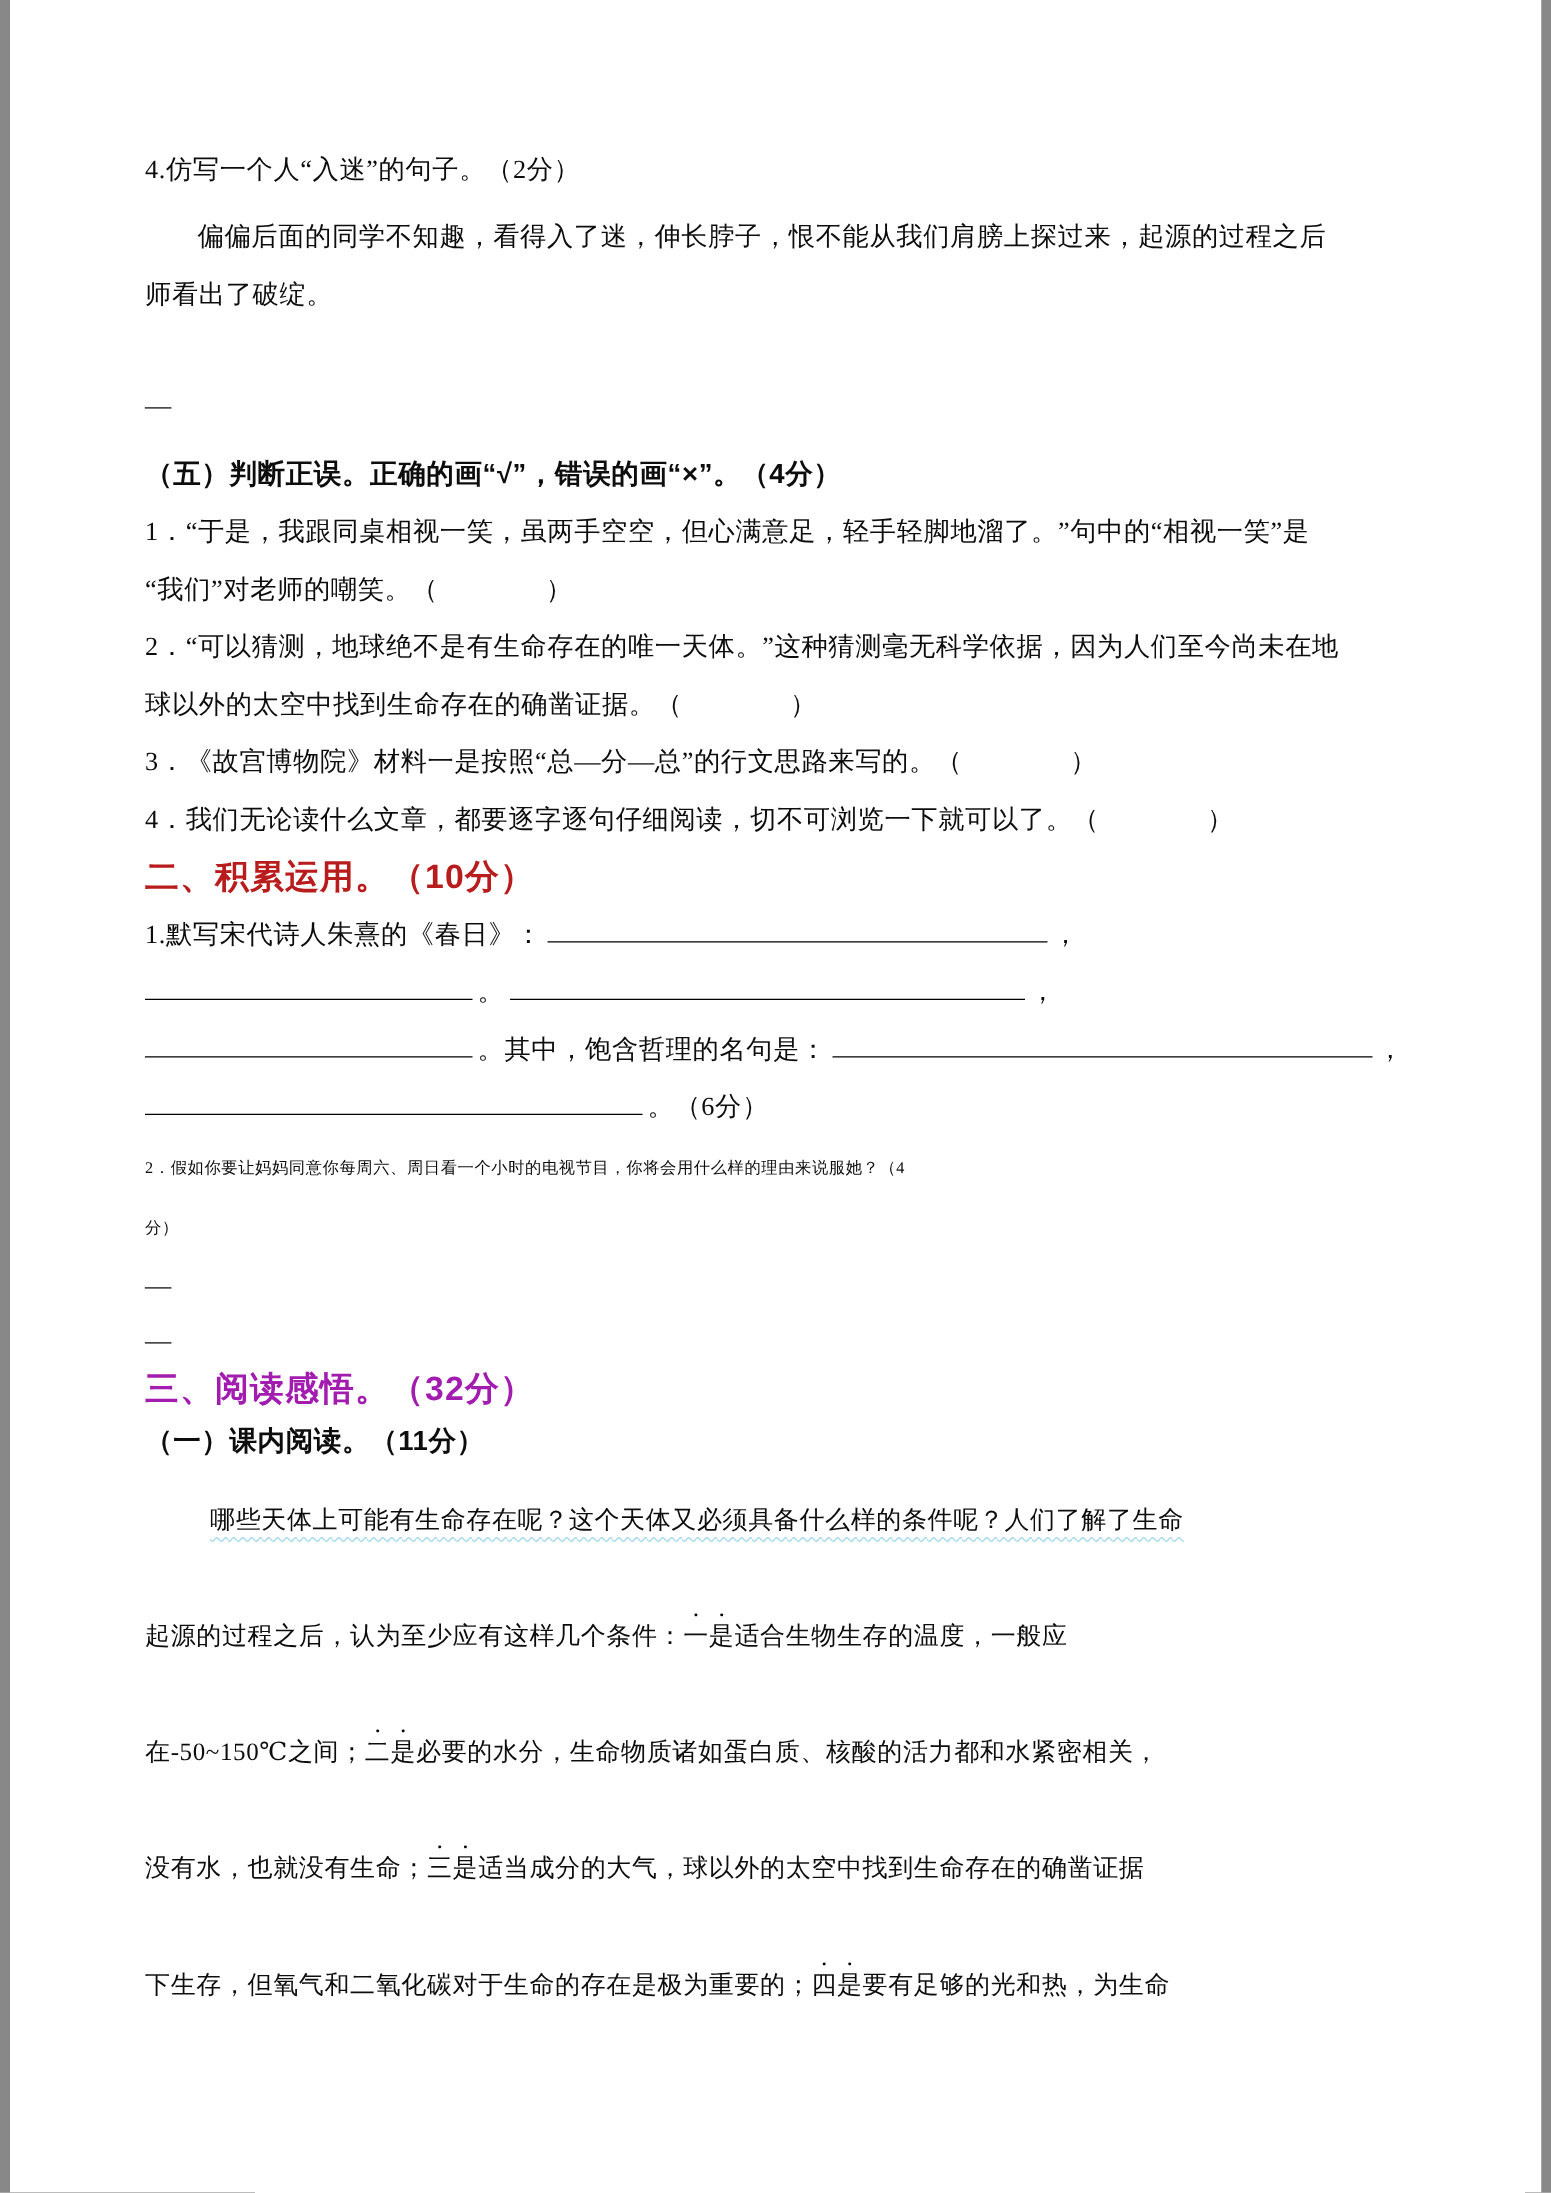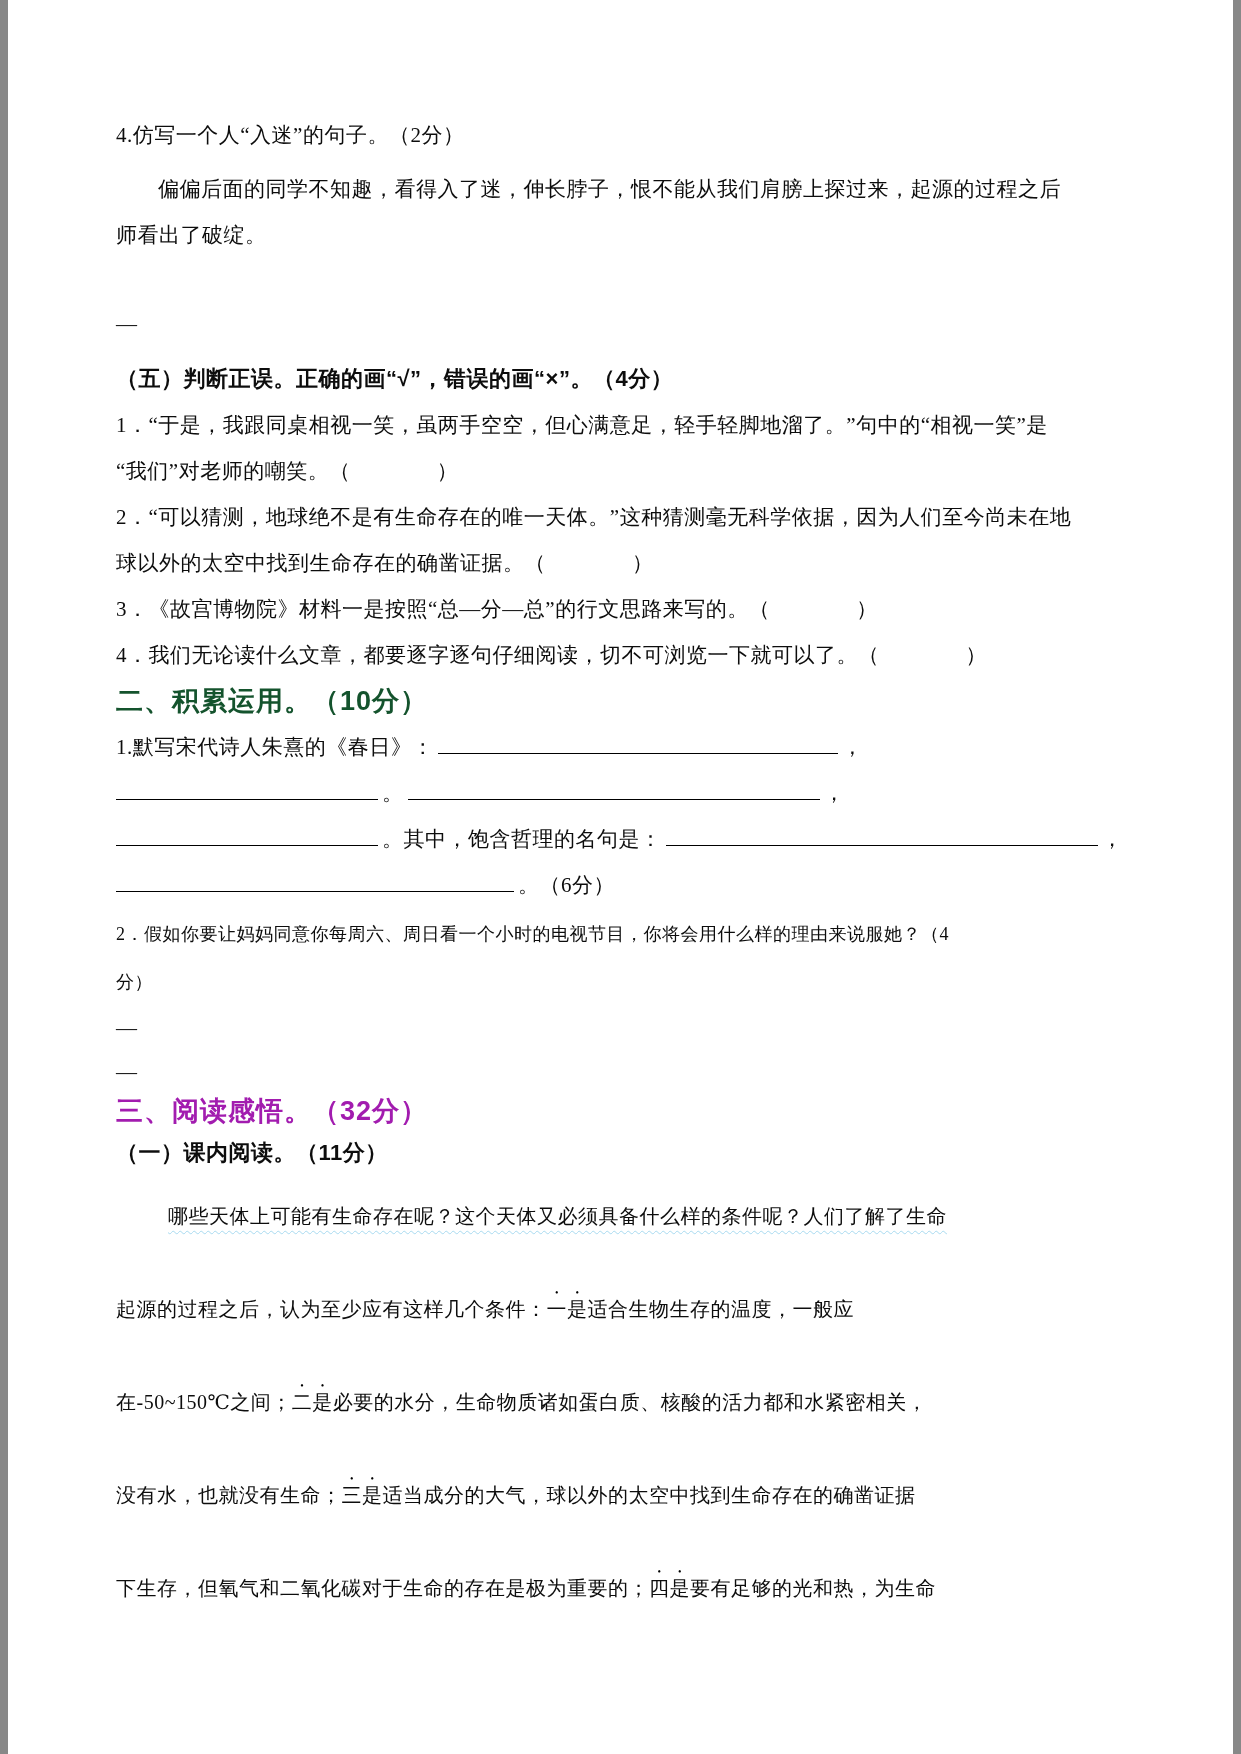--- a/index.html
+++ b/index.html
@@ -44,21 +44,21 @@
     vertical-align: baseline;
     margin: 0 4px;
   }
   .b1 { width: 400px; }
   .b2 { width: 262px; margin-left: 0; }
   .b3 { width: 412px; }
   .b4 { width: 262px; margin-left: 0; }
   .b5 { width: 432px; }
   .b6 { width: 398px; margin-left: 0; }
   .q2-block { margin-top: 2px; }
-  .q2-block .qline { line-height: 48px; font-size: 18px; letter-spacing: 0.5px; }
+  .q2-block .qline { line-height: 48px; font-size: 13px; letter-spacing: 0.5px; }
   .sub-heading {
     margin-top: 10px; line-height: 30px;
     font-family: "Liberation Sans", "DejaVu Sans", sans-serif;
     font-weight: bold; font-size: 22px; letter-spacing: 0.5px;
   }
   .passage { margin-top: 2px; }
   .passage .pline {
     line-height: 93px;
     font-size: 20px;
     letter-spacing: 0.5px;
@@ -94,21 +94,21 @@
   <div class="s5-heading">（五）判断正误。正确的画“√”，错误的画“×”。（4分）</div>
   <div class="s5-items">
     <div class="jline">1．“于是，我跟同桌相视一笑，虽两手空空，但心满意足，轻手轻脚地溜了。”句中的“相视一笑”是</div>
     <div class="jline">“我们”对老师的嘲笑。（　　　　）</div>
     <div class="jline">2．“可以猜测，地球绝不是有生命存在的唯一天体。”这种猜测毫无科学依据，因为人们至今尚未在地</div>
     <div class="jline">球以外的太空中找到生命存在的确凿证据。（　　　　）</div>
     <div class="jline">3．《故宫博物院》材料一是按照“总—分—总”的行文思路来写的。（　　　　）</div>
     <div class="jline">4．我们无论读什么文章，都要逐字逐句仔细阅读，切不可浏览一下就可以了。（　　　　）</div>
   </div>
 
-  <div class="red-heading h2" style="color: #14532d;">二、积累运用。（10分）</div>
+  <div class="red-heading h2" style="color: #b91c1c;">二、积累运用。（10分）</div>
   <div class="q1-block">
     <div class="bline">
       <span>1.默写宋代诗人朱熹的《春日》：</span><span class="blank b1"></span><span>，</span>
     </div>
     <div class="bline">
       <span class="blank b2"></span><span>。</span><span class="blank b3"></span><span>，</span>
     </div>
     <div class="bline">
       <span class="blank b4"></span><span>。其中，饱含哲理的名句是：</span><span class="blank b5"></span><span>，</span>
     </div>

